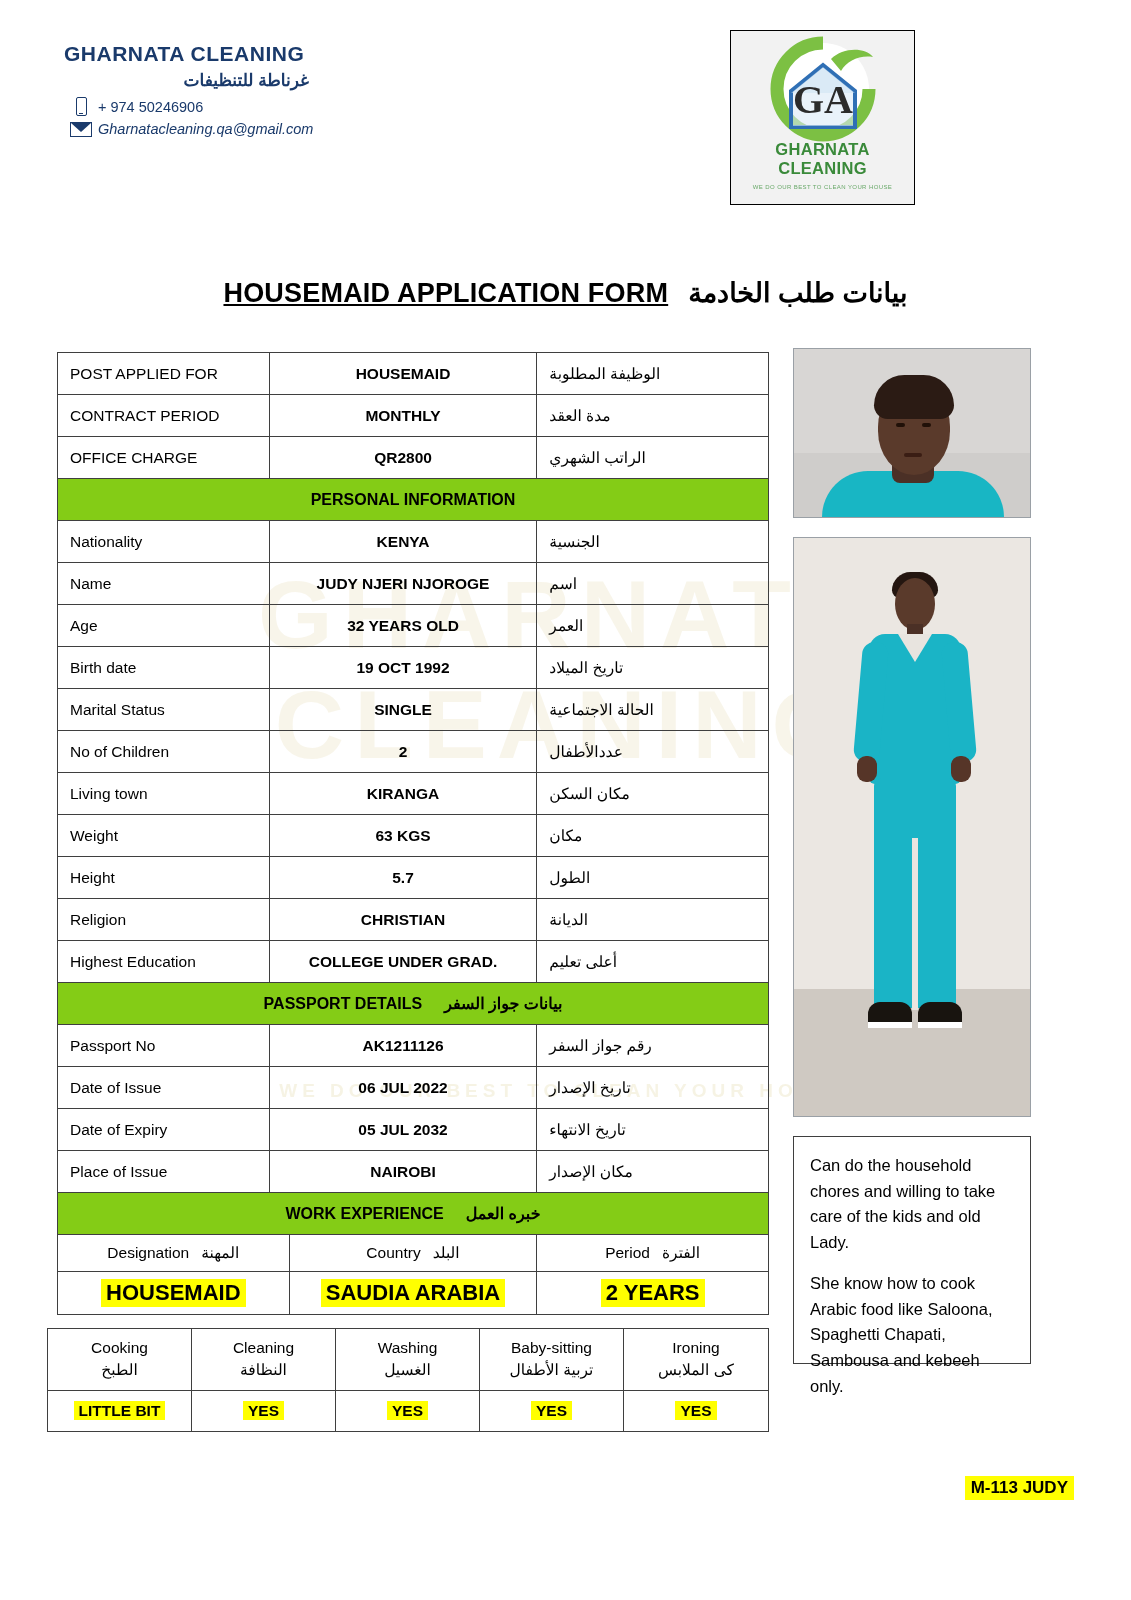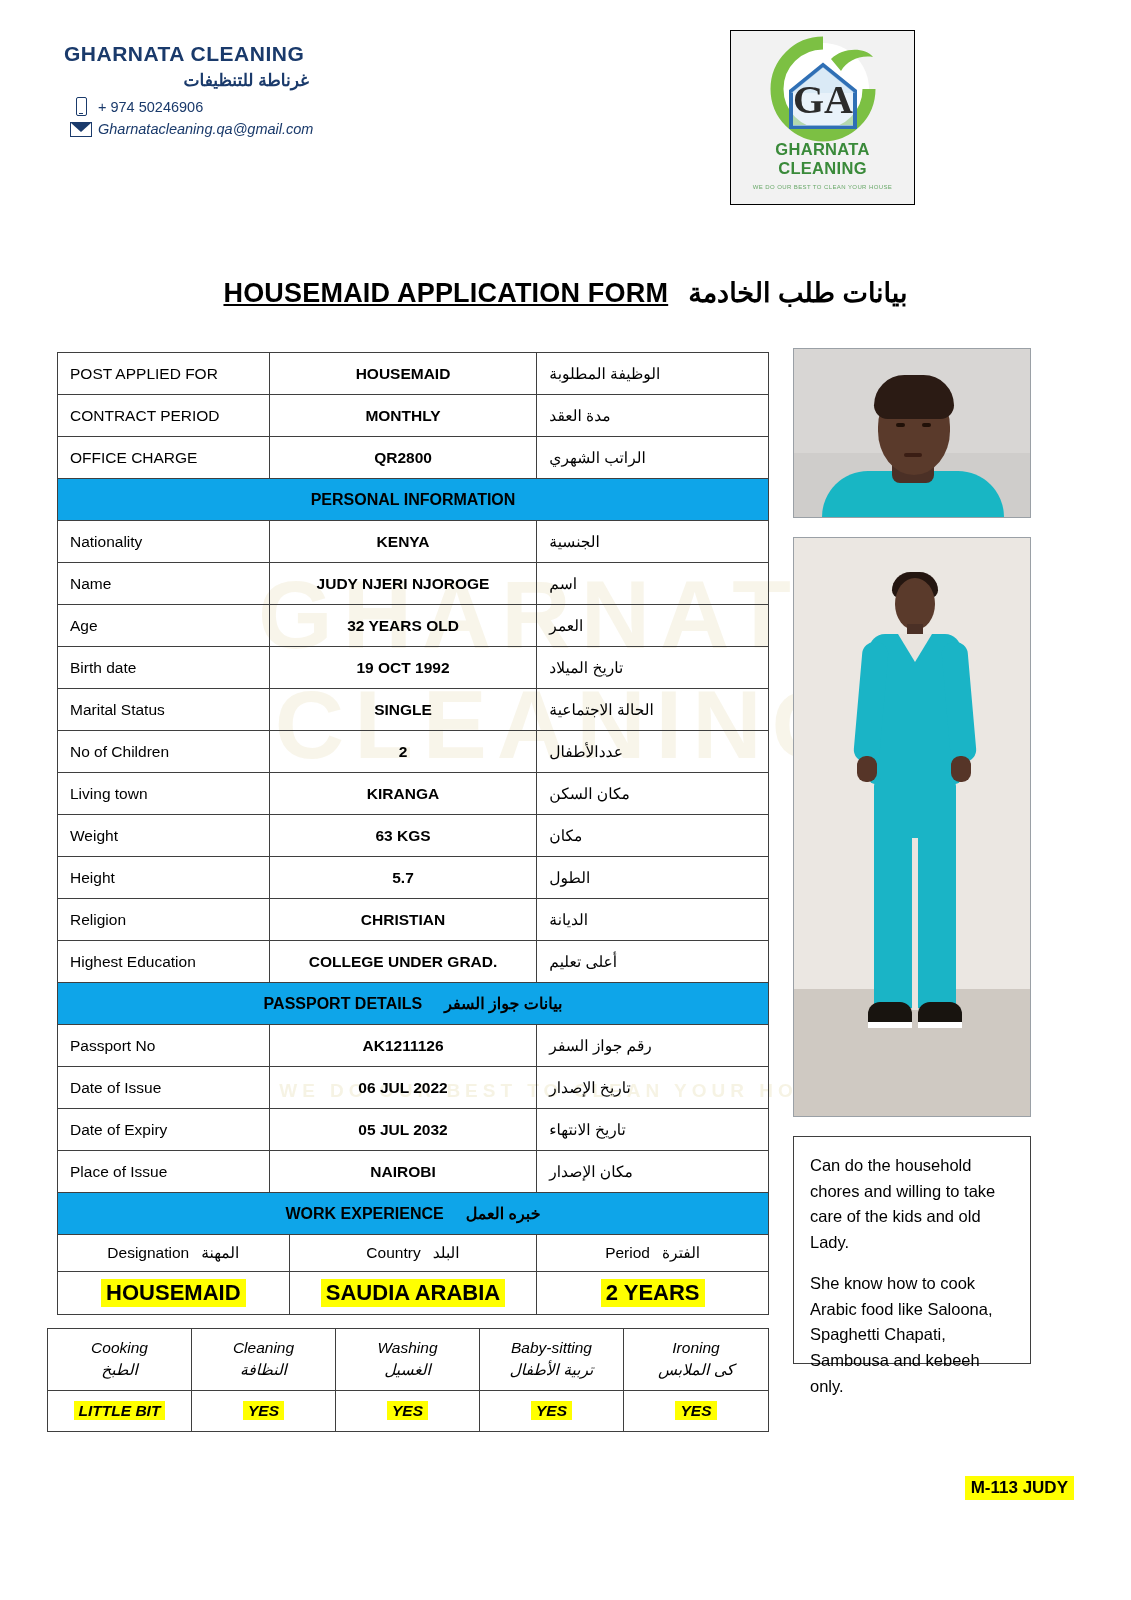--- a/index.html
+++ b/index.html
@@ -148,21 +148,21 @@
     justify-content: center;
     font-weight: bold;
   }
   .c-ar {
     width: 231px;
     justify-content: flex-end;
     direction: rtl;
     font-size: 15.5px;
   }
   .section {
-    background: #0ea5e9;
+    background: #84cc16;
     justify-content: center;
     font-weight: bold;
     font-size: 16px;
     width: 100%;
     gap: 22px;
   }
   .section .ar { direction: rtl; font-weight: bold; }
 
   
   .we-head {
@@ -188,21 +188,21 @@
   }
   .hl { background: #ffff00; padding: 1px 5px; }
 
   
   .skills {
     position: absolute;
     left: 47px; top: 1328px;
     width: 722px;
     border: 1px solid #3f3f3f;
   }
-  .skills-row { display: flex; font-style: italic; }
+  .skills-row { display: flex; }
   .skills-row.top { border-bottom: 1px solid #3f3f3f; }
   .sk {
     width: 144px;
     border-right: 1px solid #3f3f3f;
     padding: 8px 4px;
     text-align: center;
     font-size: 15.5px;
     line-height: 1.45;
   }
   .sk:last-child { border-right: none; }

